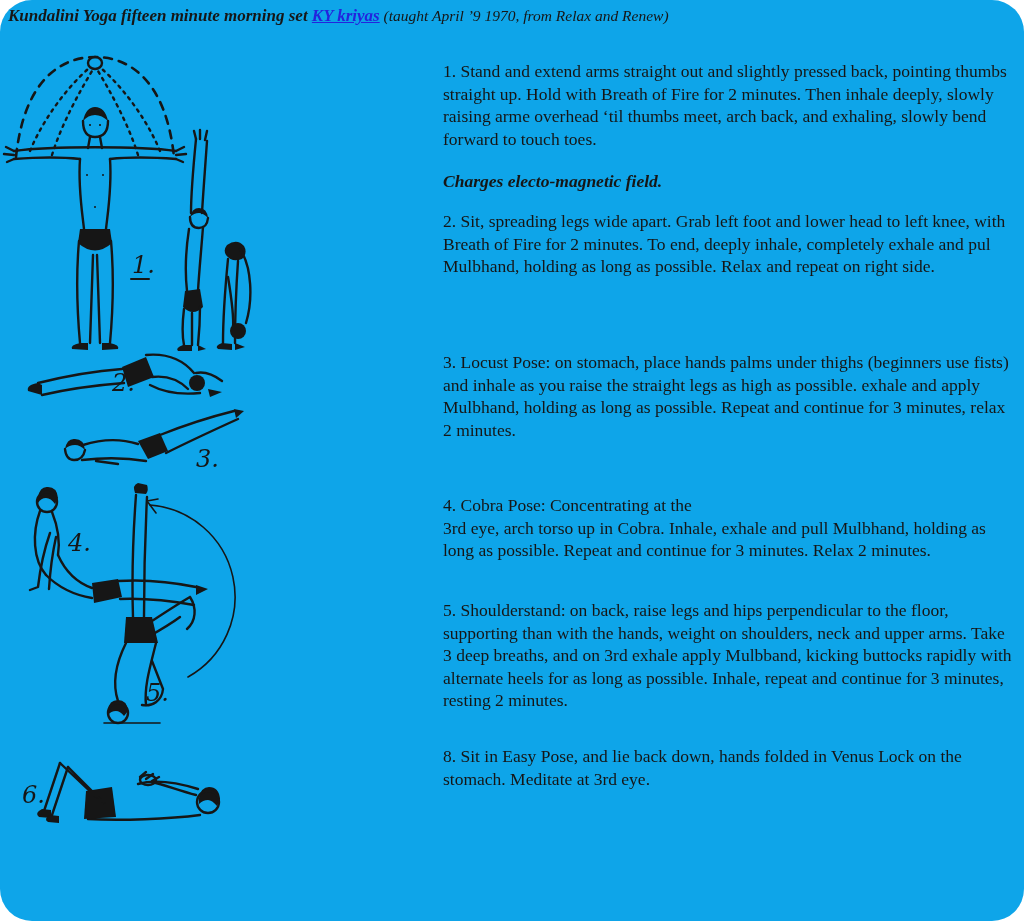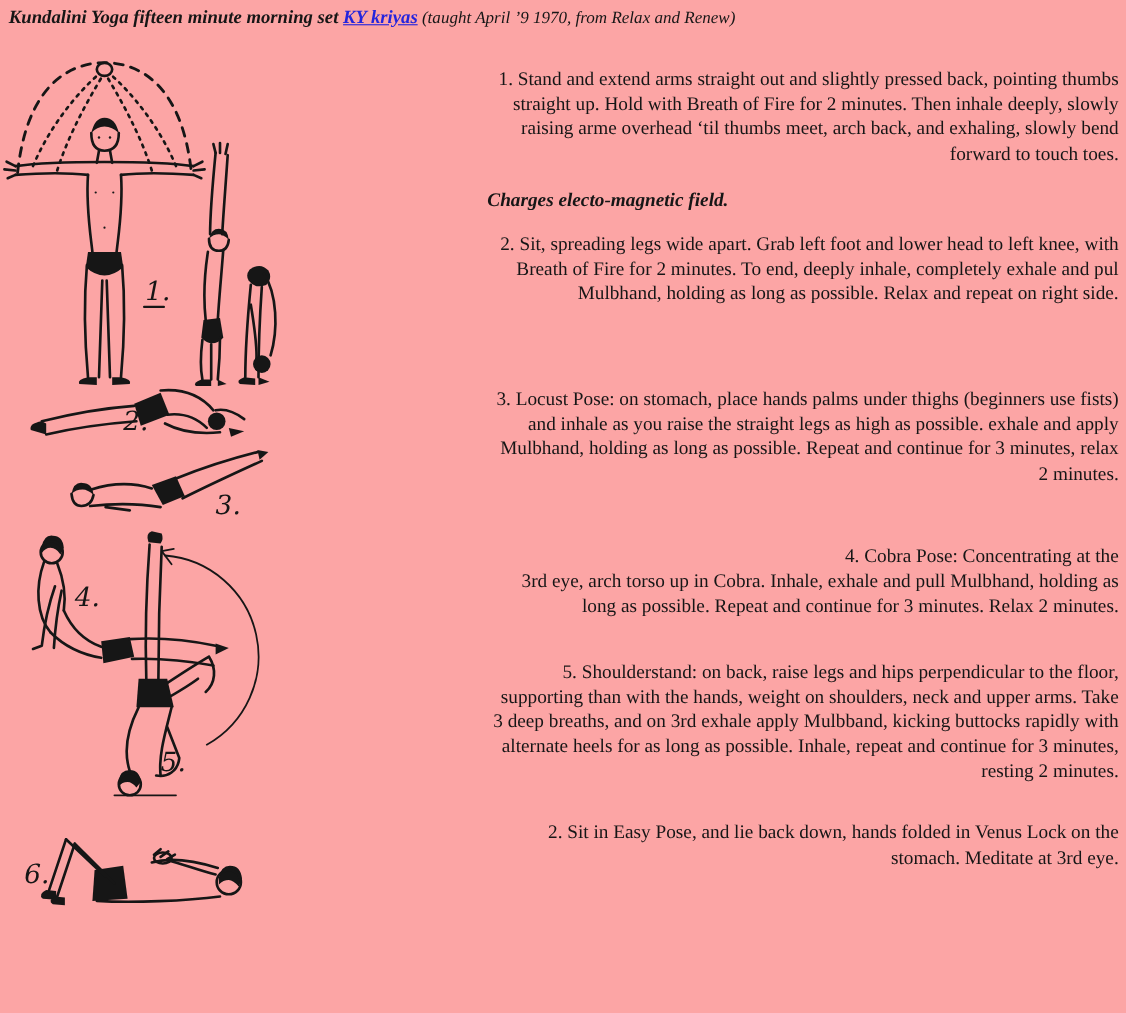--- a/index.html
+++ b/index.html
@@ -1,24 +1,24 @@
 <!DOCTYPE html>
 <html><head>
 <meta charset="utf-8">
 <style>
   html,body{margin:0;padding:0;background:#ffffff;}
-  .page{position:relative;width:1024px;height:921px;background:#fca5a5;
-        font-family:"Liberation Serif", serif;color:#161616;overflow:hidden;}
+  .page{position:relative;width:1024px;height:921px;background:#0ea5e9;
+        font-family:"Liberation Serif", serif;color:#161616;overflow:hidden;border-radius:32px;}
   .doc-title{position:absolute;left:8px;top:6px;font-size:17px;font-style:italic;
         font-weight:600;white-space:nowrap;}
   .doc-title .suffix{font-size:15.5px;font-weight:400;}
   .doc-title a{color:#2424dd;text-decoration:underline;cursor:pointer;font-weight:600;}
   .steps-col{position:absolute;left:443px;top:0;width:574px;}
   .step{position:absolute;left:0;margin:0;font-size:17.5px;line-height:22.5px;
-        white-space:pre-line;text-align:right;}
+        white-space:pre-line;}
   .note{position:absolute;left:0;margin:0;font-size:17.5px;line-height:22.5px;
         font-style:italic;font-weight:600;}
   .comments{position:absolute;left:10px;top:850px;width:1004px;
         font-size:17px;line-height:24px;}
   .comments .c-label{font-size:24px;font-style:italic;font-weight:700;
         letter-spacing:0.5px;margin-right:6px;}
   .figure-wrap{position:absolute;left:0;top:55px;width:440px;height:800px;}
   svg text{font-family:"DejaVu Serif", serif;font-style:italic;font-size:24px;
         fill:#161616;stroke:none;}
 </style>
@@ -158,17 +158,17 @@
   </div>
 
   <div class="steps-col">
     <p class="step" style="top:60px">1. Stand and extend arms straight out and slightly pressed back, pointing thumbs straight up. Hold with Breath of Fire for 2 minutes. Then inhale deeply, slowly raising arme overhead ‘til thumbs meet, arch back, and exhaling, slowly bend forward to touch toes.</p>
     <p class="note" style="top:170px">Charges electo-magnetic field.</p>
     <p class="step" style="top:210px">2. Sit, spreading legs wide apart. Grab left foot and lower head to left knee, with Breath of Fire for 2 minutes. To end, deeply inhale, completely exhale and pul Mulbhand, holding as long as possible. Relax and repeat on right side.</p>
     <p class="step" style="top:351px">3. Locust Pose: on stomach, place hands palms under thighs (beginners use fists) and inhale as you raise the straight legs as high as possible. exhale and apply Mulbhand, holding as long as possible. Repeat and continue for 3 minutes, relax 2 minutes.</p>
     <p class="step" style="top:494px">4. Cobra Pose: Concentrating at the
 3rd eye, arch torso up in Cobra. Inhale, exhale and pull Mulbhand, holding as long as possible. Repeat and continue for 3 minutes. Relax 2 minutes.</p>
     <p class="step" style="top:599px">5. Shoulderstand: on back, raise legs and hips perpendicular to the floor, supporting than with the hands, weight on shoulders, neck and upper arms. Take 3 deep breaths, and on 3rd exhale apply Mulbband, kicking buttocks rapidly with alternate heels for as long as possible. Inhale, repeat and continue for 3 minutes, resting 2 minutes.</p>
-    <p class="step" style="top:745px">2. Sit in Easy Pose, and lie back down, hands folded in Venus Lock on the stomach. Meditate at 3rd eye.</p>
+    <p class="step" style="top:745px">8. Sit in Easy Pose, and lie back down, hands folded in Venus Lock on the stomach. Meditate at 3rd eye.</p>
   </div>
 
 
 </div>
 
 </body></html>

